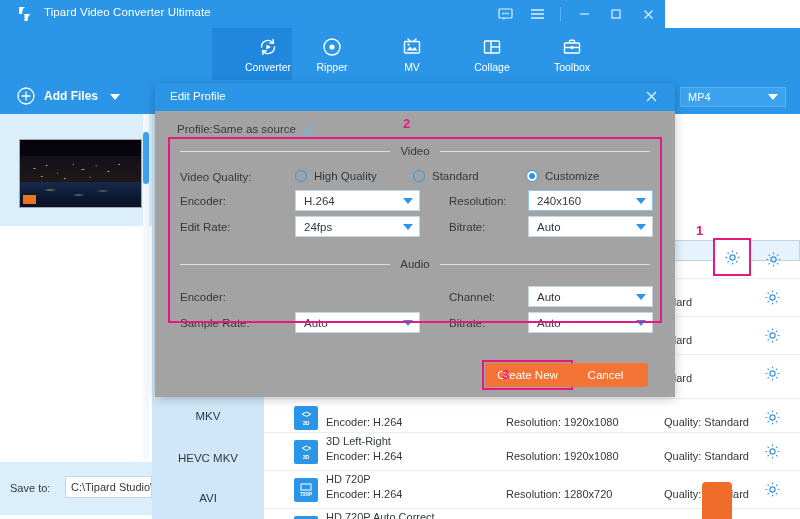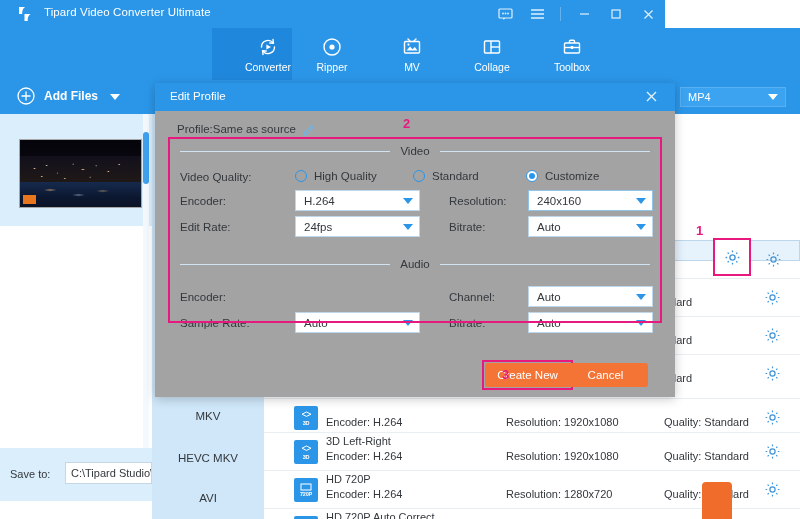--- a/index.html
+++ b/index.html
@@ -127,21 +127,21 @@
   .left-scroll {
     position: absolute; left: 143px; top: 132px; width: 6px; height: 52px;
     background: #3fa0ec; border-radius: 3px;
   }
   .left-scroll-track {
     position: absolute; left: 143px; top: 114px; width: 6px; height: 345px;
     background: #f4f9fe;
   }
 
   .saveto-bar {
-    position: absolute; left: 0; top: 448px; width: 152px; height: 53px;
+    position: absolute; left: 0; top: 462px; width: 152px; height: 53px;
     background: #dbeefb;
   }
   .saveto-lbl { position: absolute; left: 10px; top: 20px; font-size: 11px; color: #33383d; }
   .saveto-box {
     position: absolute; left: 65px; top: 14px; width: 87px; height: 22px;
     background: #ffffff; border: 1px solid #c5d7e6;
     display: flex; align-items: center; padding-left: 5px; overflow: hidden;
   }
   .saveto-box span { font-size: 11px; color: #33383d; white-space: nowrap; }
 

